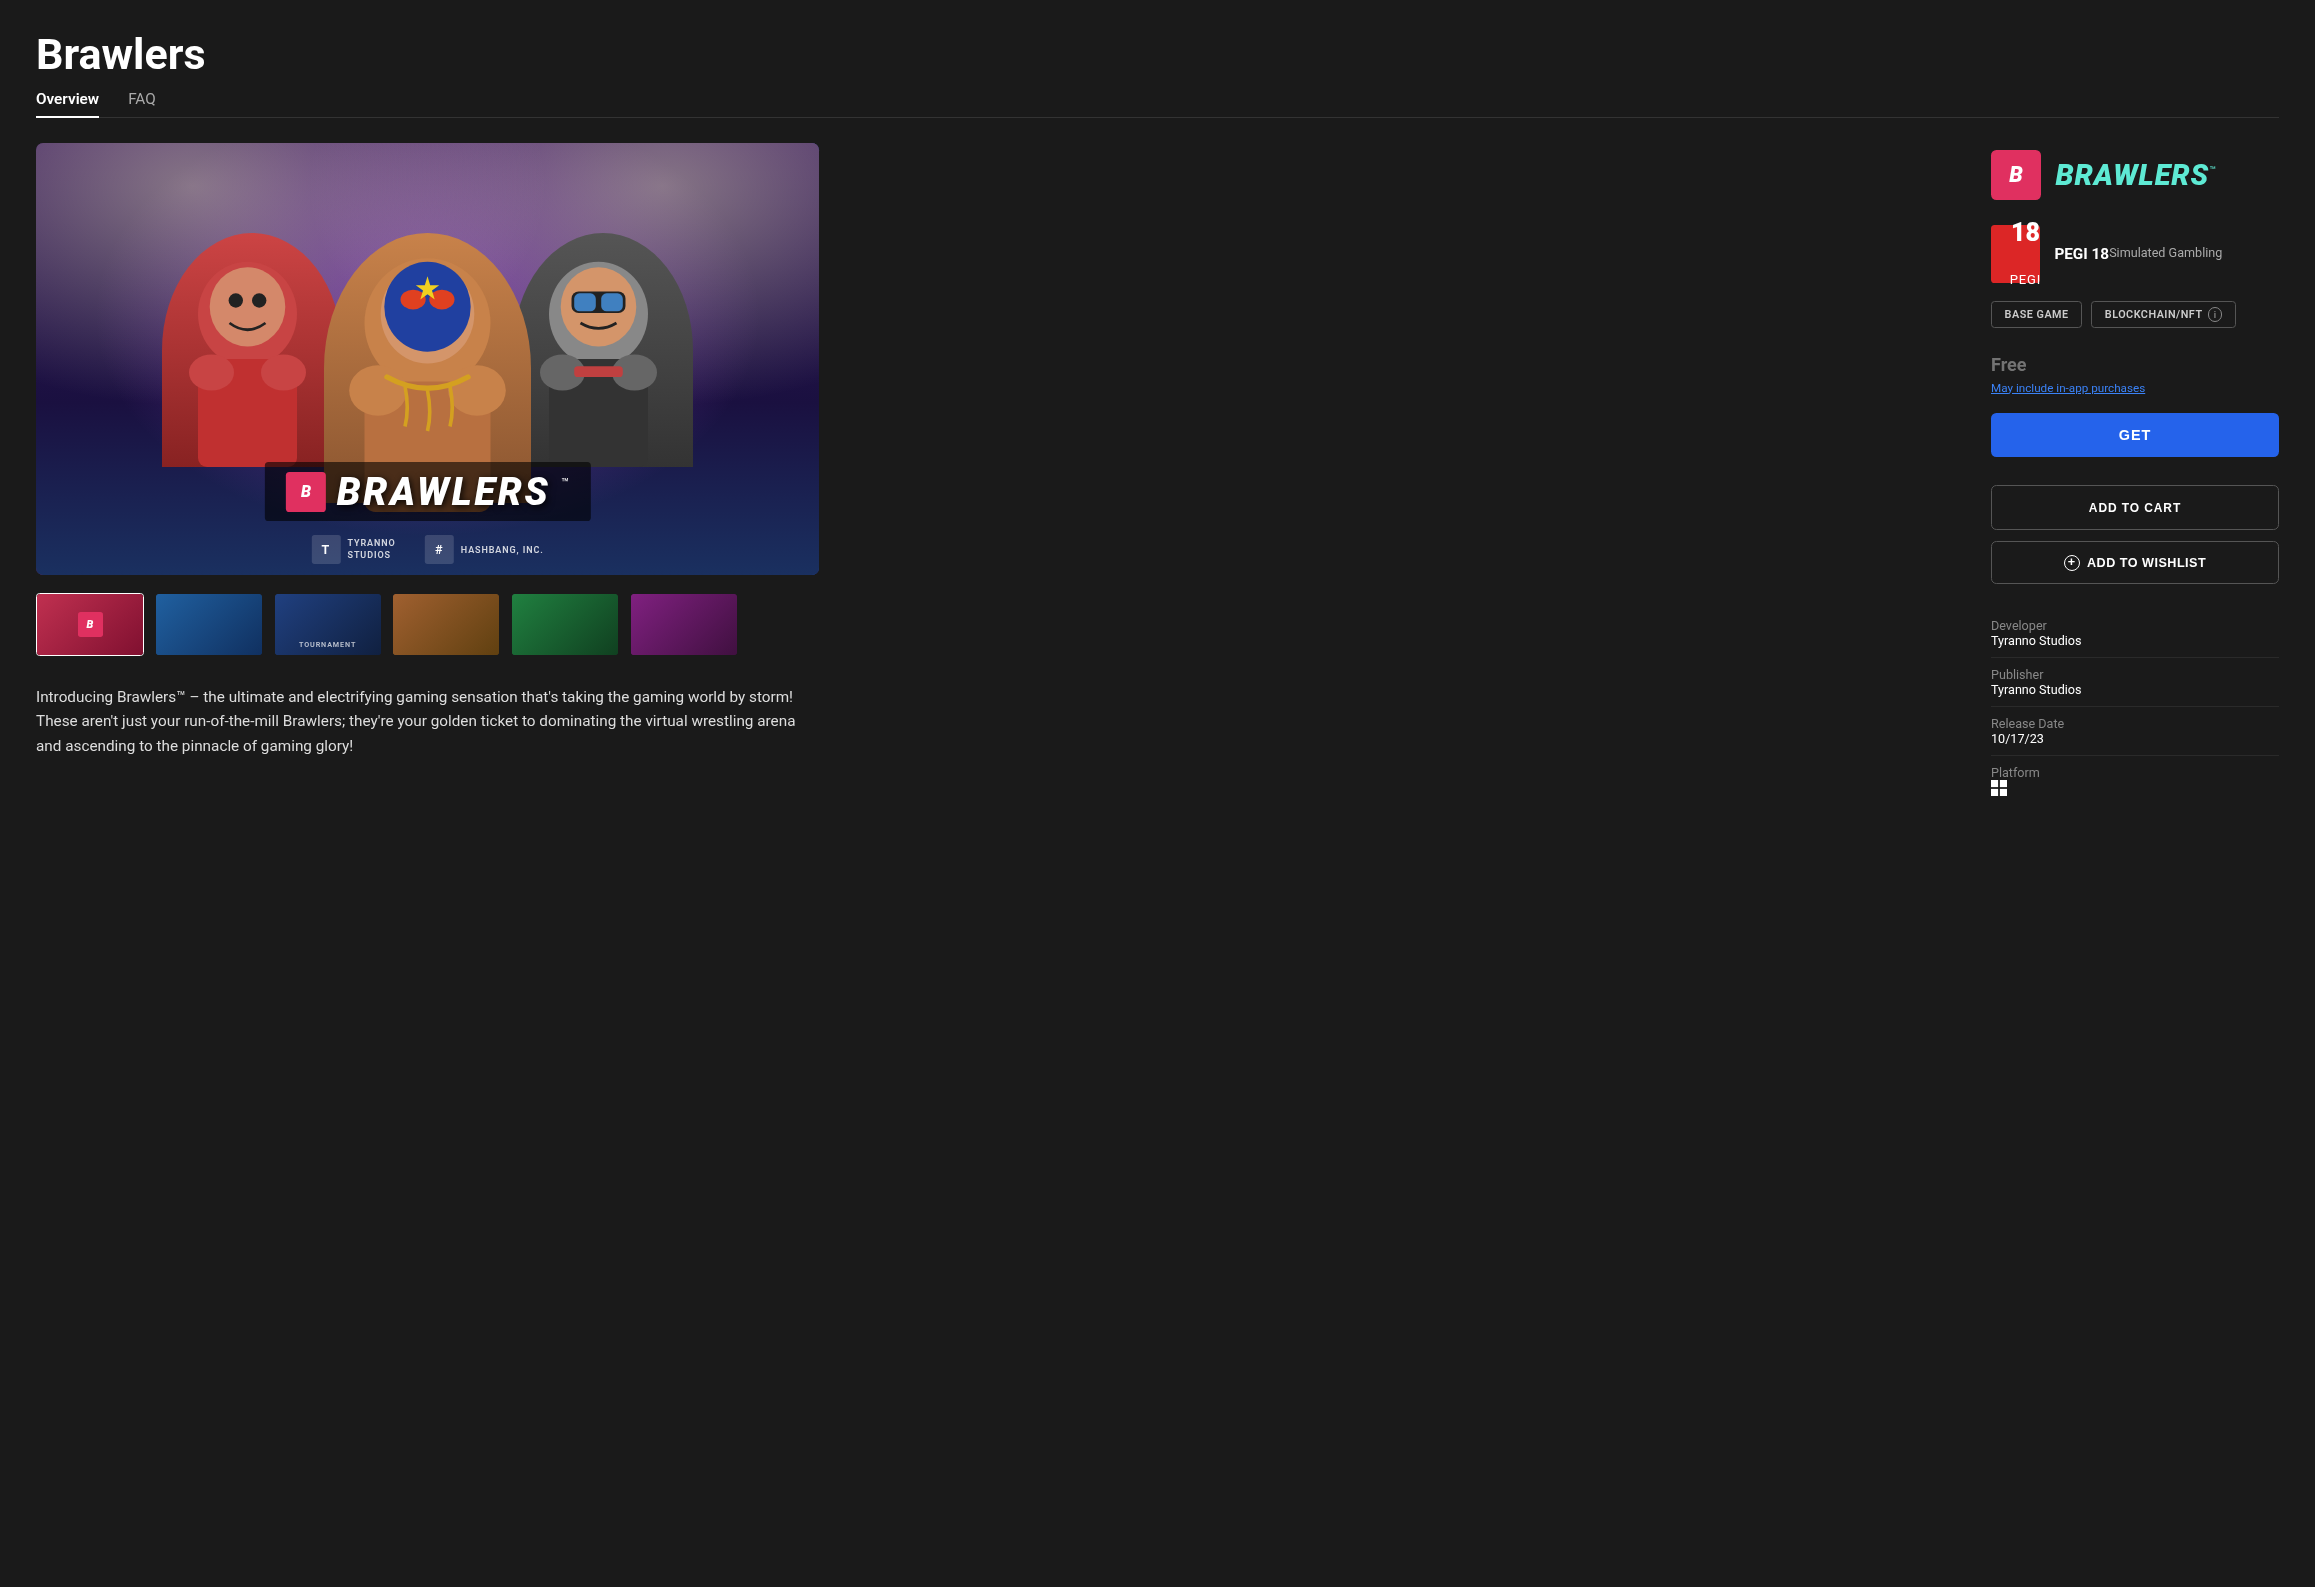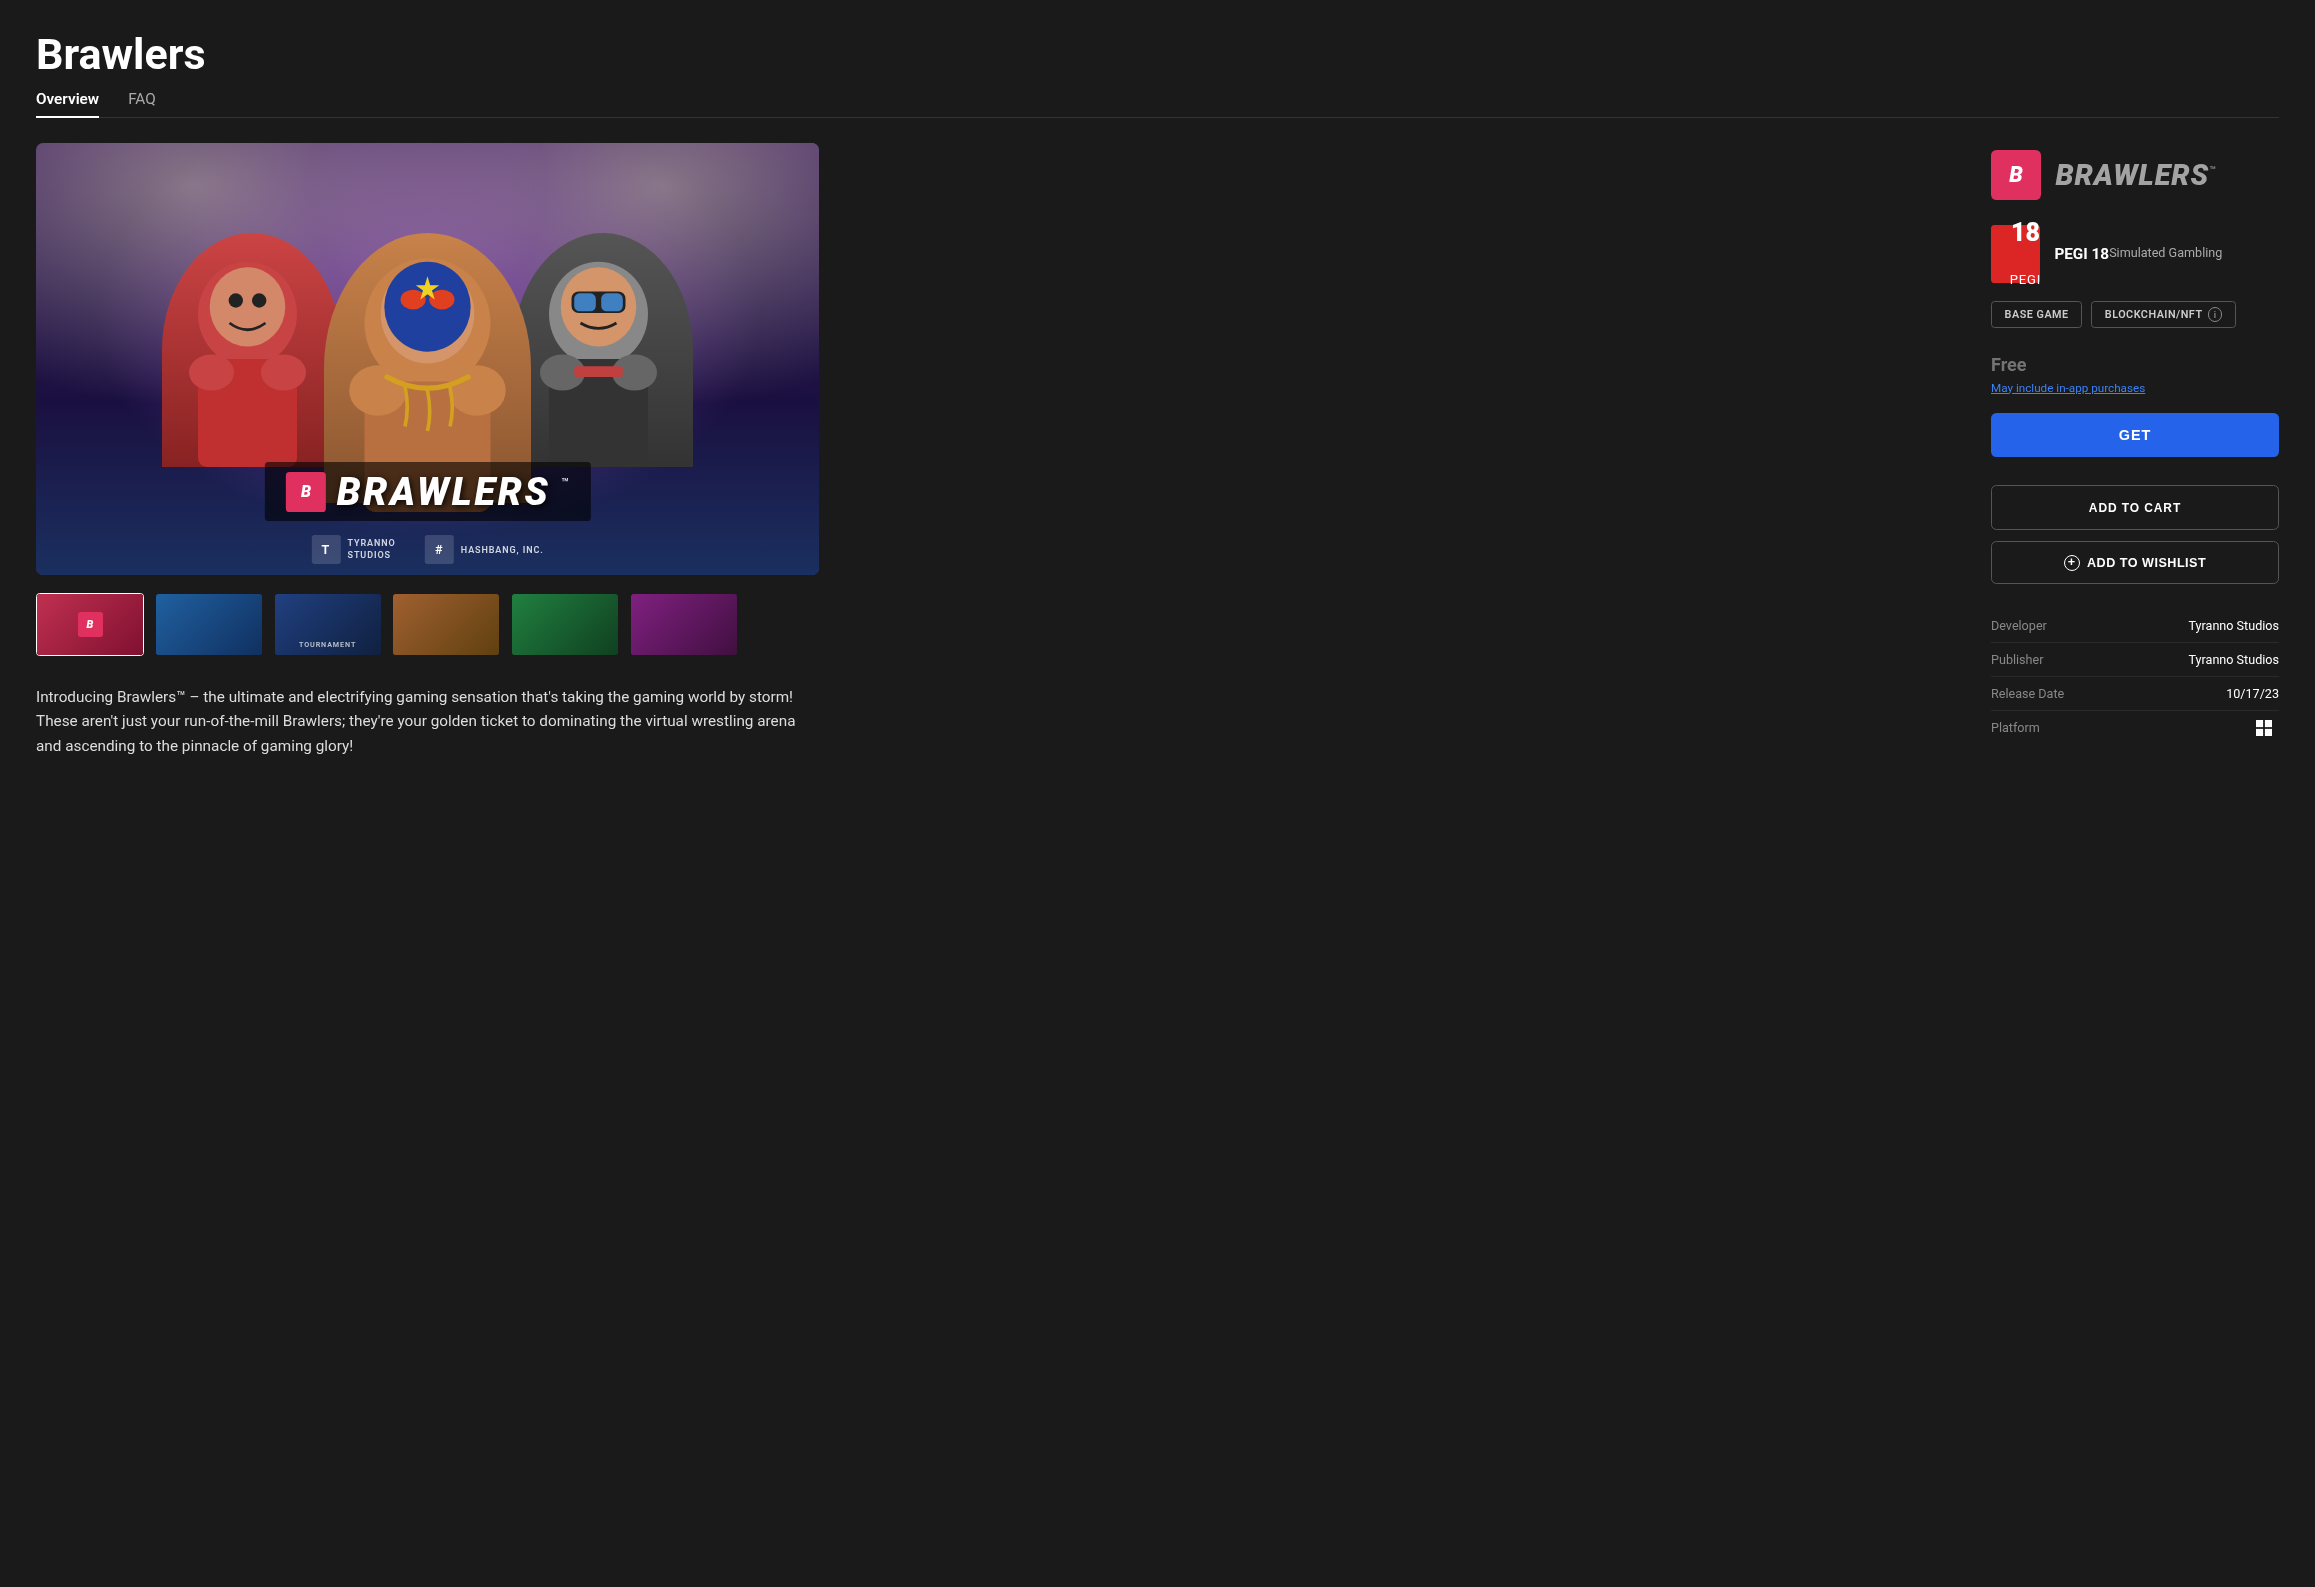--- a/index.html
+++ b/index.html
@@ -205,21 +205,21 @@
       justify-content: center;
       font-weight: 900;
       font-size: 21.6px;
       color: white;
       font-style: italic;
     }
 
     .game-logo-text {
       font-size: 29px;
       font-weight: 900;
-      color: #a3a3a3;
+      color: #5eead4;
       font-style: italic;
       text-transform: uppercase;
       letter-spacing: 0.9px;
     }
 
     .tm-sup {
       font-size: 10.8px;
       vertical-align: super;
       font-style: normal;
       font-weight: 400;
@@ -392,20 +392,21 @@
     .meta-table {
       width: 100%;
     }
 
     .meta-row {
       display: flex;
       justify-content: space-between;
       padding: 9px 0;
       border-bottom: 0.9px solid #2a2a2a;
       font-size: 12.6px;
+      flex-direction: column;
     }
 
     .meta-row:last-child {
       border-bottom: none;
     }
 
     .meta-key {
       color: #888888;
     }
 

